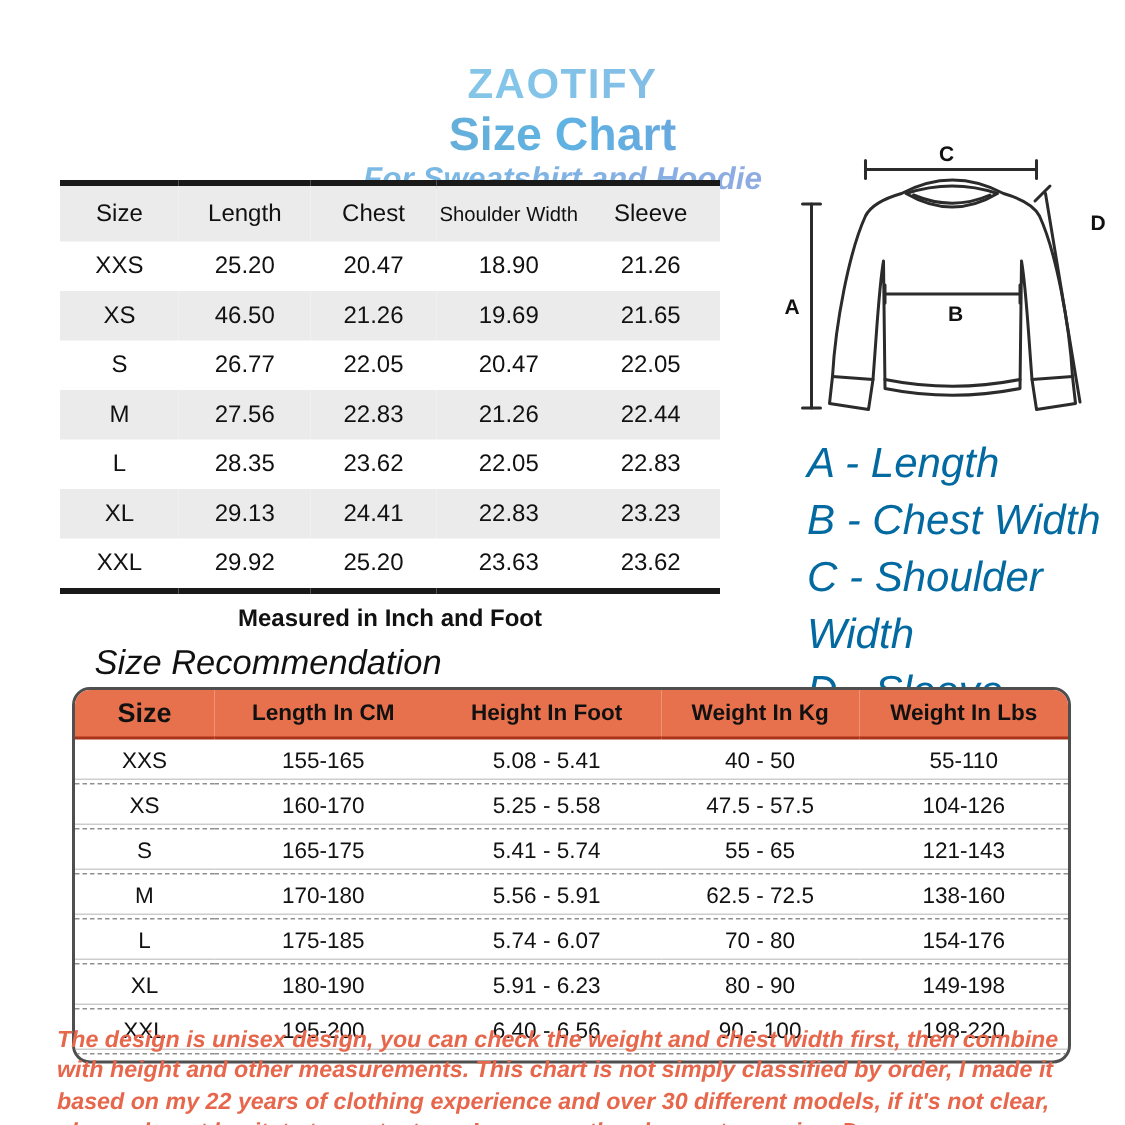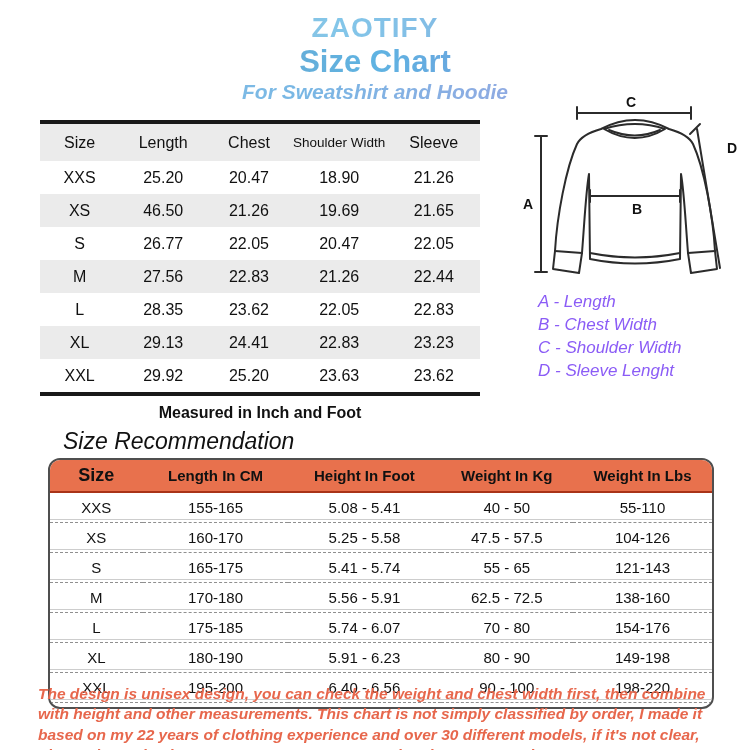--- a/index.html
+++ b/index.html
@@ -2,21 +2,21 @@
 <html><head>
 <meta charset="utf-8">
 <style>
   html,body { margin:0; padding:0; background:#fff; }
   #page {
     position:relative; width:750px; height:750px; background:#ffffff;
     font-family:"Liberation Sans", sans-serif; color:#111; overflow:hidden;
   }
 
   
-  .grad { color:#69a8d6; }
+  .grad { color:#69a8d6;margin-top:28px; }
   @supports ((-webkit-background-clip:text) or (background-clip:text)) {
     .grad-brand    { background-image:linear-gradient(90deg,#9FAFBD 0%,#83C6E9 45%,#809FD9 100%); }
     .grad-title    { background-image:linear-gradient(90deg,#7E9CB8 0%,#5FB3E2 50%,#8A80D6 100%); }
     .grad-subtitle { background-image:linear-gradient(90deg,#8CC7EA 0%,#79B7E4 40%,#A89CE0 100%); }
     .grad { -webkit-background-clip:text; background-clip:text; color:transparent; -webkit-text-fill-color:transparent; }
   }
   .brand    { position:absolute; top:12px;  left:0; width:100%; text-align:center; font-size:28px; font-weight:bold; letter-spacing:1px; }
   .title    { position:absolute; top:44px;  left:0; width:100%; text-align:center; font-size:31px; font-weight:bold; }
   .subtitle { position:absolute; top:80px;  left:0; width:100%; text-align:center; font-size:21px; font-style:italic;font-weight:bold; }
 
@@ -31,21 +31,21 @@
   .size-table td { height:33px; font-size:16px; }
   .size-table tbody tr:nth-child(even) { background:#ebebeb; }
   .size-table col.c1{width:18%} .size-table col.c2{width:20%}
   .size-table col.c3{width:19%} .size-table col.c4{width:22%} .size-table col.c5{width:21%}
 
   .measure-note { position:absolute; left:40px; top:404px; width:440px; text-align:center;
     font-size:16px; font-weight:bold; }
 
   
   .diagram { position:absolute; left:523px; top:96px; width:227px; height:195px; }
-  .legend  { position:absolute; left:538px; top:290px; font-style:italic; font-size:17px; line-height:1.36; color:#8b5cf6; }
+  .legend  { position:absolute; left:538px; top:290px; font-style:italic; font-size:28px; line-height:1.36; color:#0369a1; }
 
   
   .rec-heading { position:absolute; left:38px; top:428px; font-style:italic; font-size:23px;margin-left:25px; }
   .rec-wrap { position:absolute; left:48px; top:458px; width:662px;
     border:2px solid #4f4f4f; border-radius:12px; overflow:hidden; background:#fff; padding-bottom:4px; }
   .rec-table { width:100%; border-collapse:collapse; table-layout:fixed; }
   .rec-table th { background:#E8714D; height:29px; font-size:15px; font-weight:bold; color:#111;
     border-bottom:2px solid #A93318; }
   .rec-table th:first-child { font-size:18px; }
   .rec-table td { position:relative; text-align:center; height:27px; font-size:15px;

